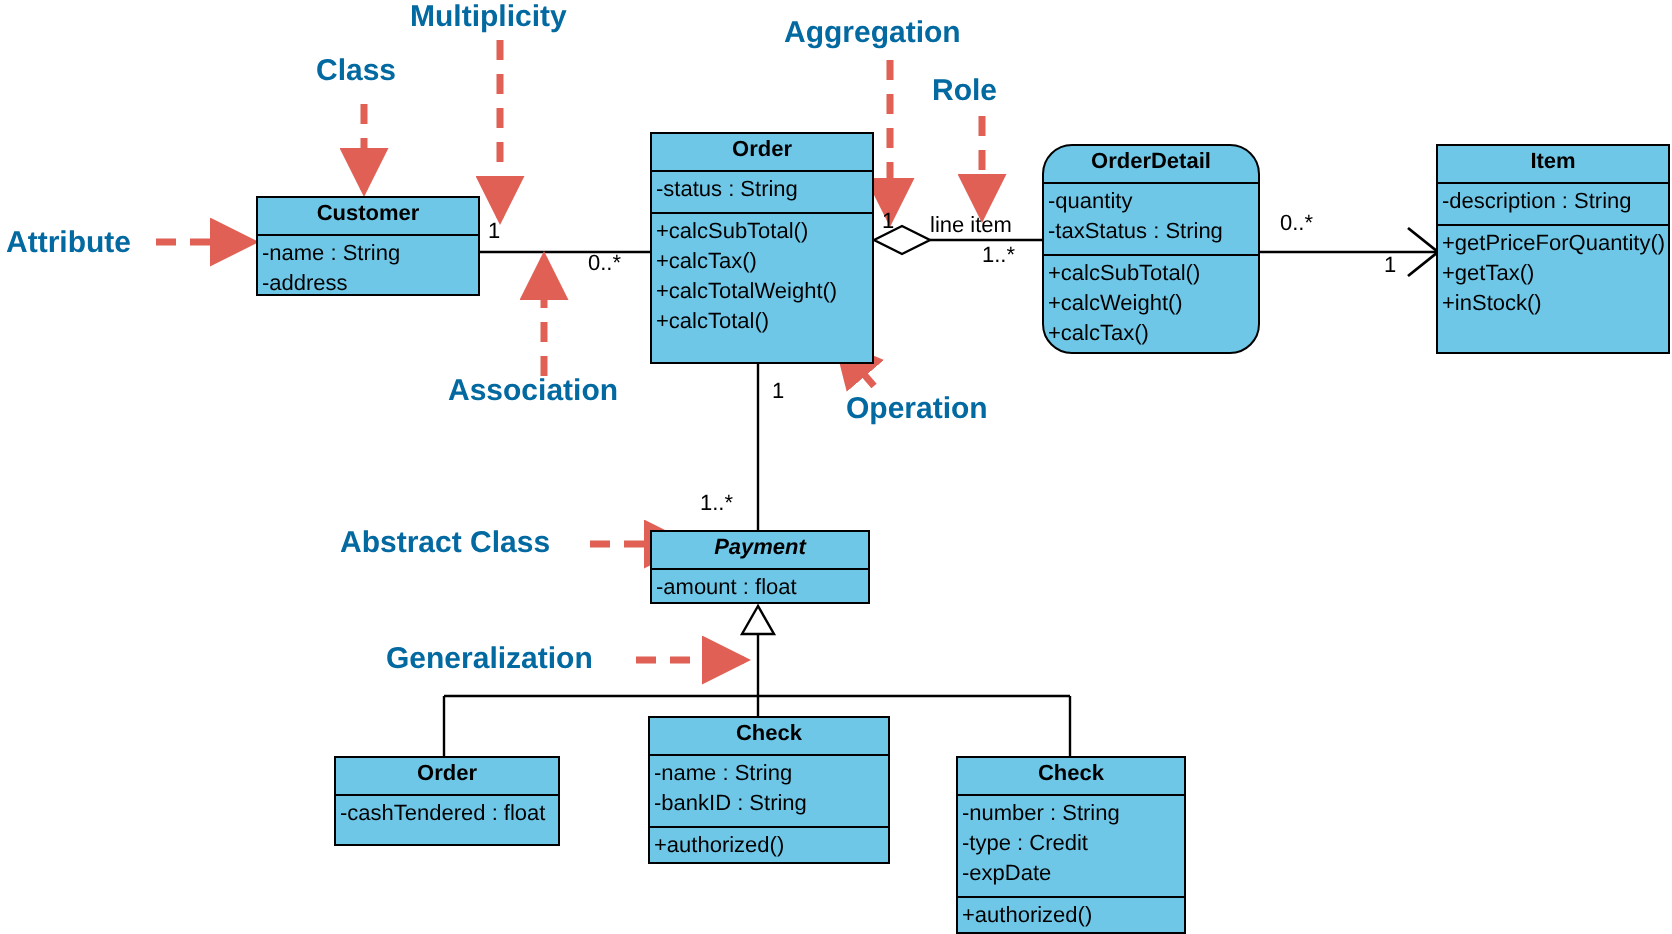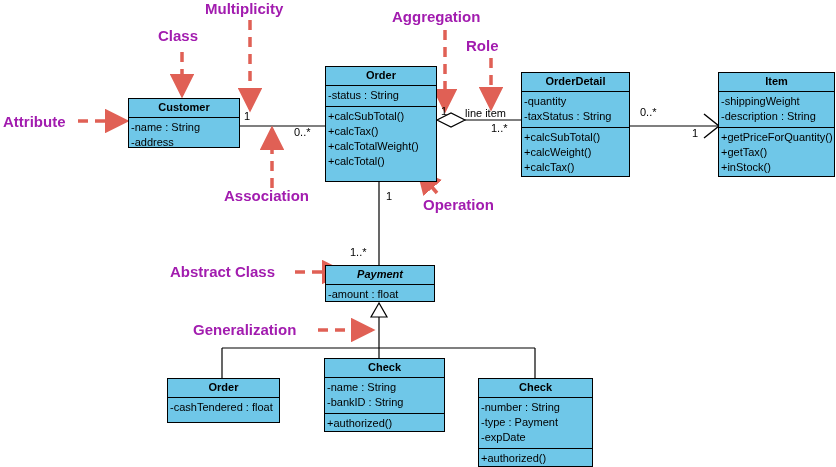--- a/index.html
+++ b/index.html
@@ -59,21 +59,21 @@
   .role {
     position: absolute;
     font-size: 11px;
     color: #000000;
     white-space: nowrap;
     line-height: 12px;
   }
   
   .anno {
     position: absolute;
-    color: #a21caf;
+    color: #0369a1;
     font-weight: bold;
     font-size: 15px;
     white-space: nowrap;
     line-height: 17px;
   }
   svg.overlay {
     position: absolute;
     left: 0;
     top: 0;
     width: 836px;
@@ -143,37 +143,36 @@
       <div>-status : String</div>
     </div>
     <div class="uml-compartment last">
       <div>+calcSubTotal()</div>
       <div>+calcTax()</div>
       <div>+calcTotalWeight()</div>
       <div>+calcTotal()</div>
     </div>
   </div>
 
-  <div class="uml-class" style="left:521px; top:72px; width:109px; height:105px;">
+  <div class="uml-class" style="left:521px; top:72px; width:109px; height:105px;border-radius:15px;">
     <div class="uml-name">OrderDetail</div>
     <div class="uml-compartment">
       <div>-quantity</div>
       <div>-taxStatus : String</div>
     </div>
     <div class="uml-compartment last">
       <div>+calcSubTotal()</div>
       <div>+calcWeight()</div>
       <div>+calcTax()</div>
     </div>
   </div>
 
   <div class="uml-class" style="left:718px; top:72px; width:117px; height:105px;">
     <div class="uml-name">Item</div>
     <div class="uml-compartment">
-      <div>-shippingWeight</div>
       <div>-description : String</div>
     </div>
     <div class="uml-compartment last">
       <div>+getPriceForQuantity()</div>
       <div>+getTax()</div>
       <div>+inStock()</div>
     </div>
   </div>
 
   <div class="uml-class" style="left:325px; top:265px; width:110px; height:37px;">
@@ -198,21 +197,21 @@
     </div>
     <div class="uml-compartment last">
       <div>+authorized()</div>
     </div>
   </div>
 
   <div class="uml-class" style="left:478px; top:378px; width:115px; height:89px;">
     <div class="uml-name">Check</div>
     <div class="uml-compartment">
       <div>-number : String</div>
-      <div>-type : Payment</div>
+      <div>-type : Credit</div>
       <div>-expDate</div>
     </div>
     <div class="uml-compartment last">
       <div>+authorized()</div>
     </div>
   </div>
 
   <div class="mult" style="left:244px; top:110px;">1</div>
   <div class="mult" style="left:294px; top:126px;">0..*</div>
   <div class="mult" style="left:441px; top:105px;">1</div>

